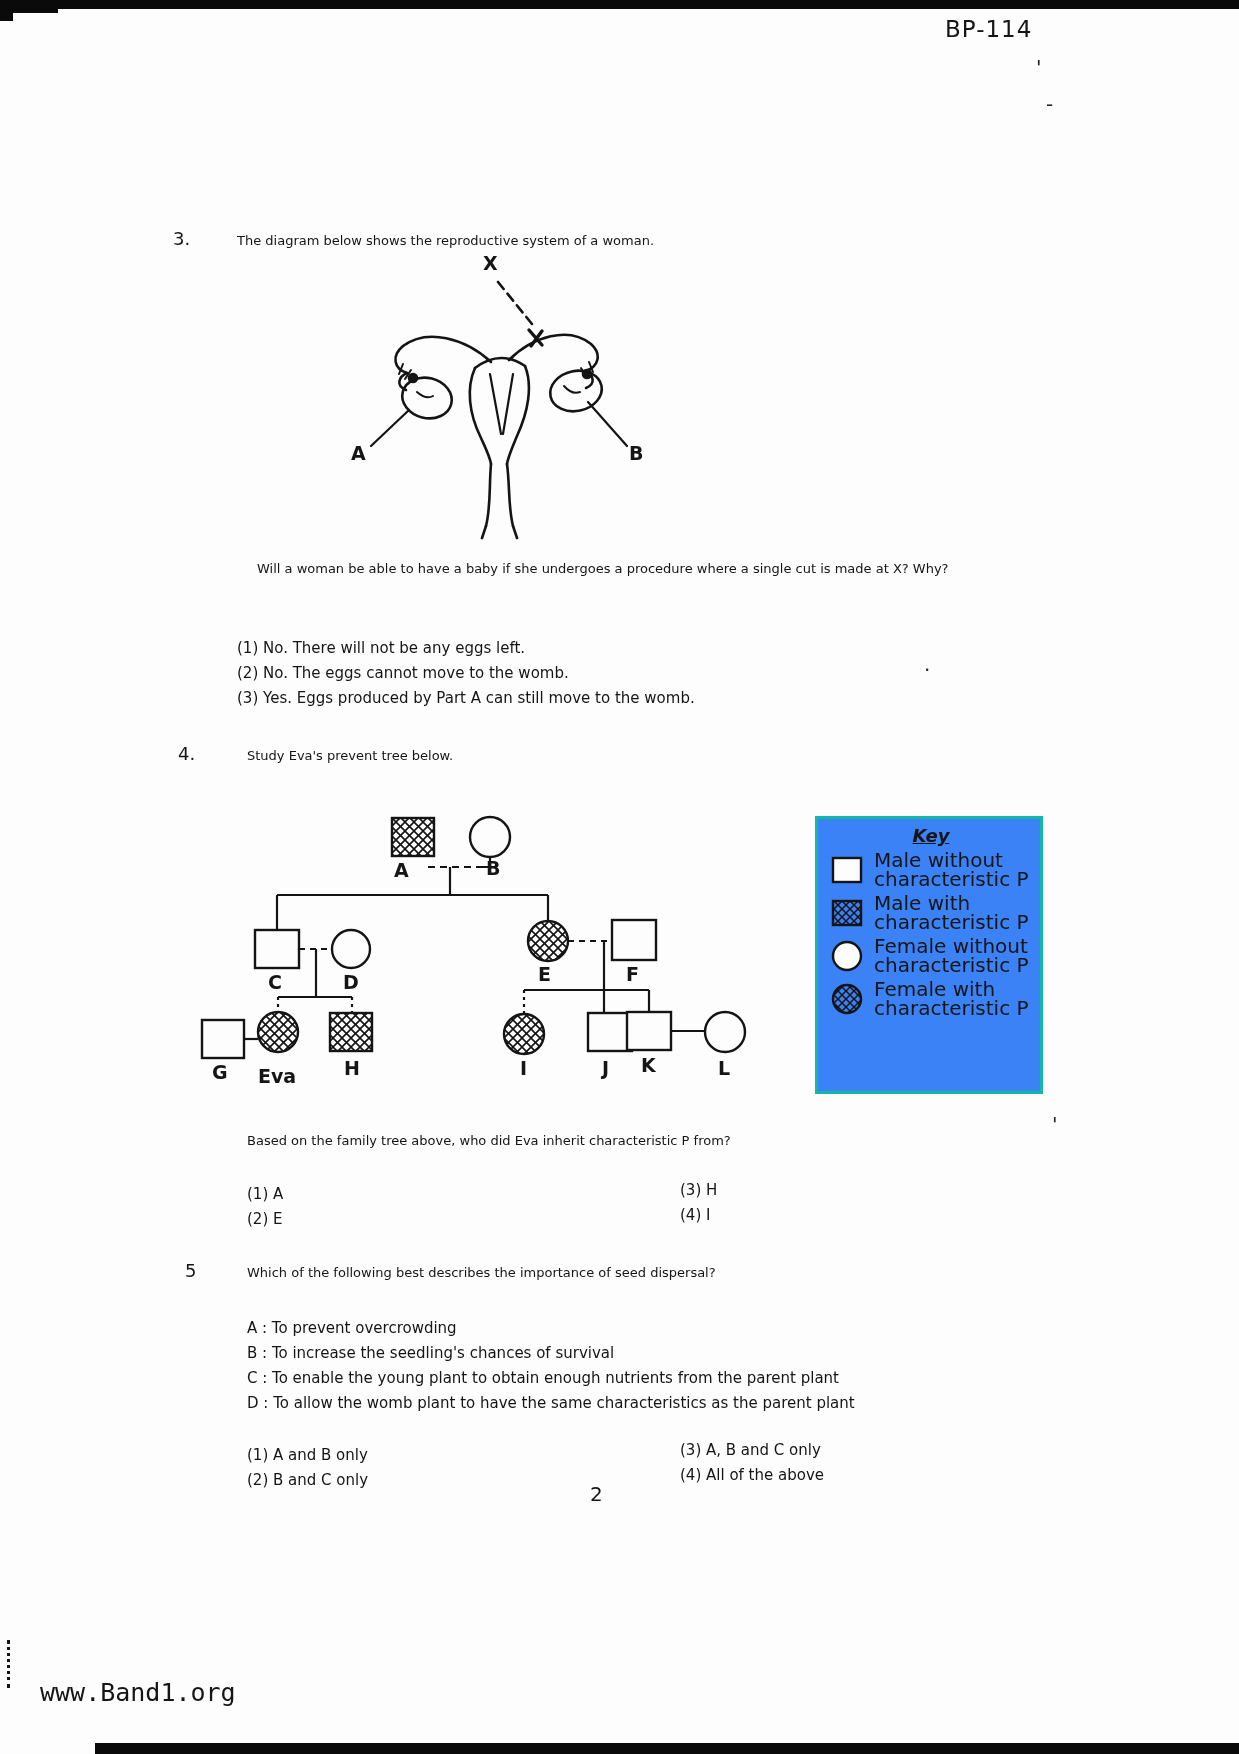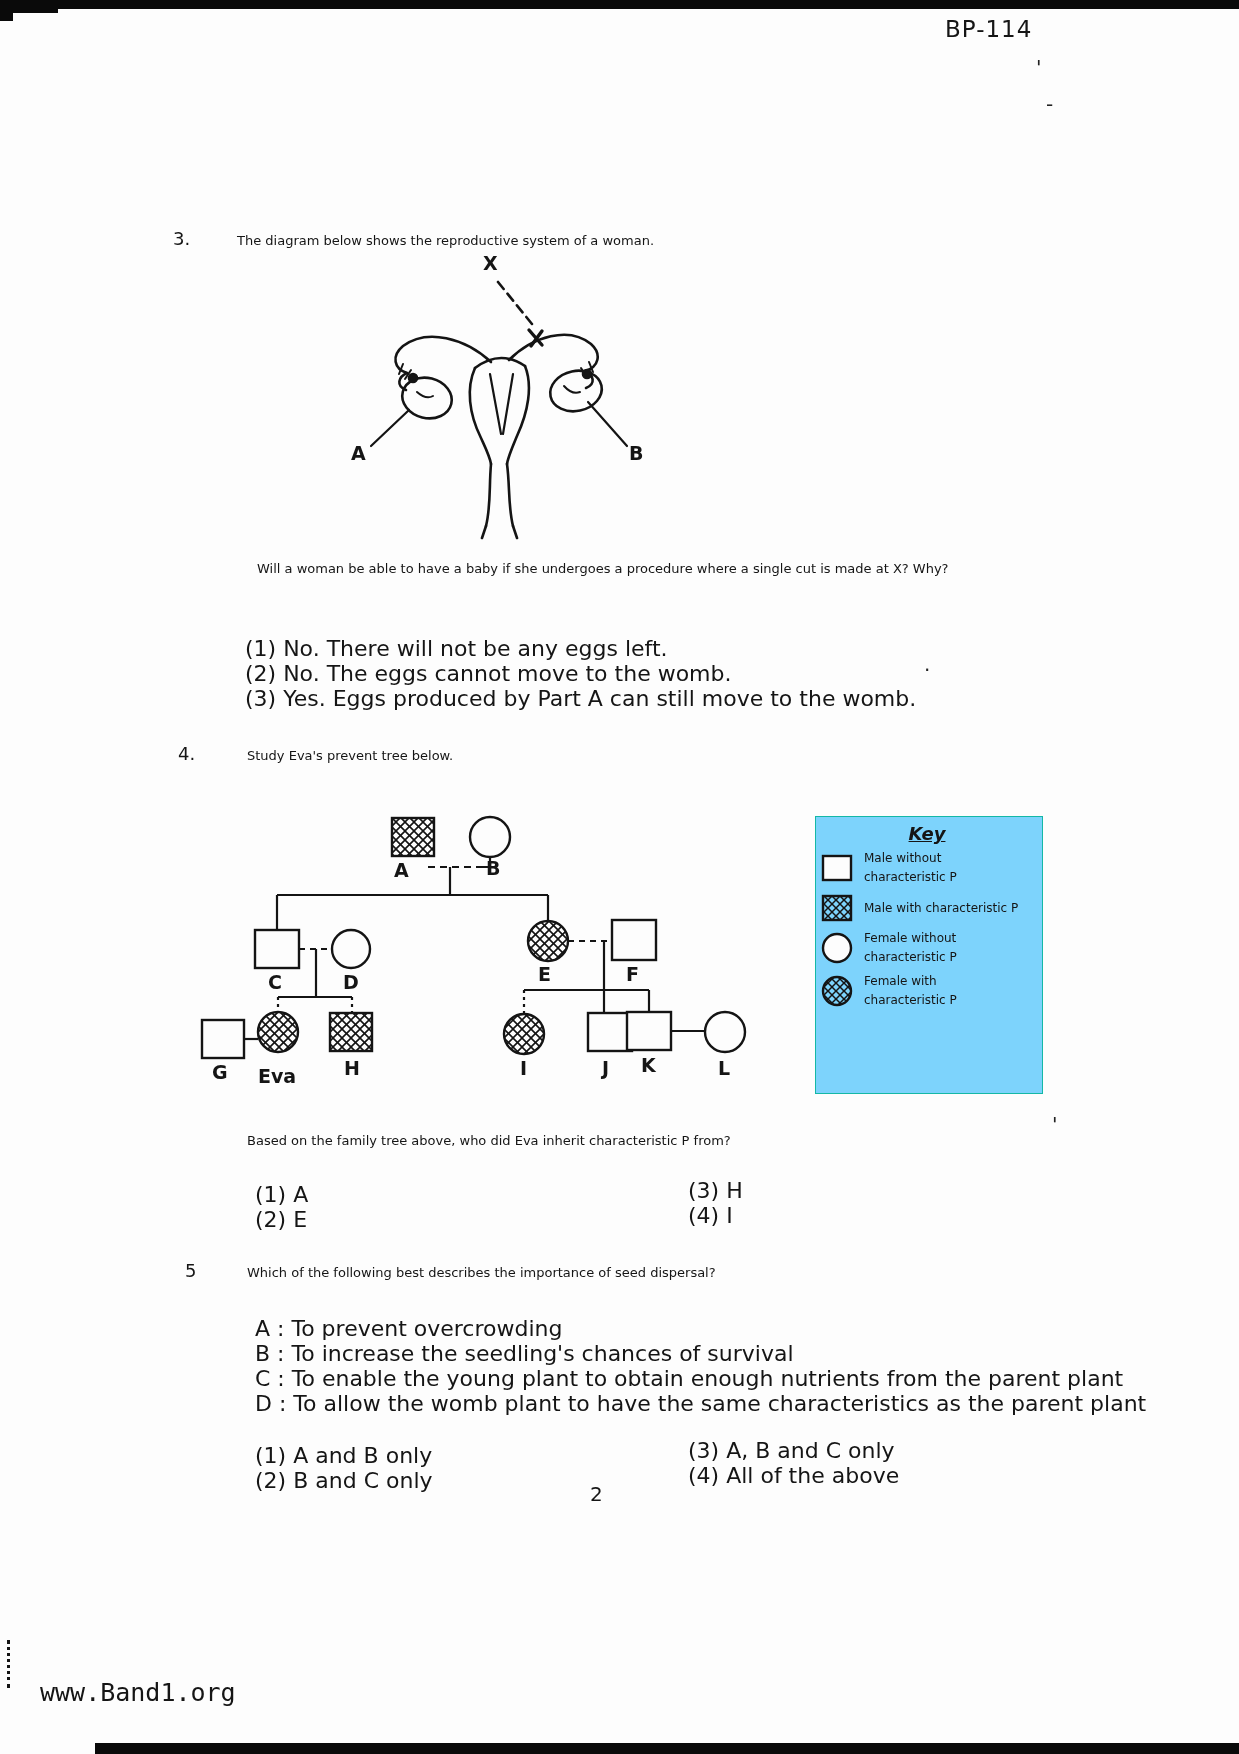--- a/index.html
+++ b/index.html
@@ -6,29 +6,29 @@
   body{
     width:1239px;height:1754px;position:relative;background:#fdfdfd;
     font-family:"DejaVu Sans",sans-serif;color:#151515;overflow:hidden;
   }
   .abs{position:absolute;}
   .txt{font-size:13px;line-height:25px;white-space:nowrap;}
   .wrap{white-space:normal;}
   .num{font-size:18px;}
   .bar{background:#0a0a0a;}
   .diag-label{position:absolute;font-size:19px;font-weight:bold;}
-  .opt-line{font-size:22px;line-height:25px;white-space:nowrap;margin-left:8px;}
+  .opt-line{font-size:15px;line-height:25px;white-space:nowrap;}
   .keybox{
-    border:1px solid #14b8a6;background:#7dd3fc;box-sizing:border-box;
-    padding:6px 8px 4px 4px;
+    border:3px solid #14b8a6;background:#3b82f6;box-sizing:border-box;
+    padding:6px 8px 4px 12px;
   }
   .key-title{font-size:18px;font-weight:bold;font-style:italic;
     text-decoration:underline;text-align:center;margin-bottom:4px;}
   .key-row{display:flex;align-items:center;gap:8px;margin:5px 0;}
-  .key-label{font-size:12px;line-height:19px;width:158px;}
+  .key-label{font-size:20px;line-height:19px;width:158px;}
   .footer-url{font-family:"DejaVu Sans Mono",monospace;font-size:25px;}
   .artifact{font-size:20px;color:#222;}
   svg{display:block;}
 </style>
 </head>
 <body>
 
 <div class="abs bar" style="left:0;top:0;width:1239px;height:9px;"></div>
 <div class="abs bar" style="left:0;top:0;width:58px;height:13px;"></div>
 <div class="abs bar" style="left:0;top:0;width:13px;height:21px;"></div>

